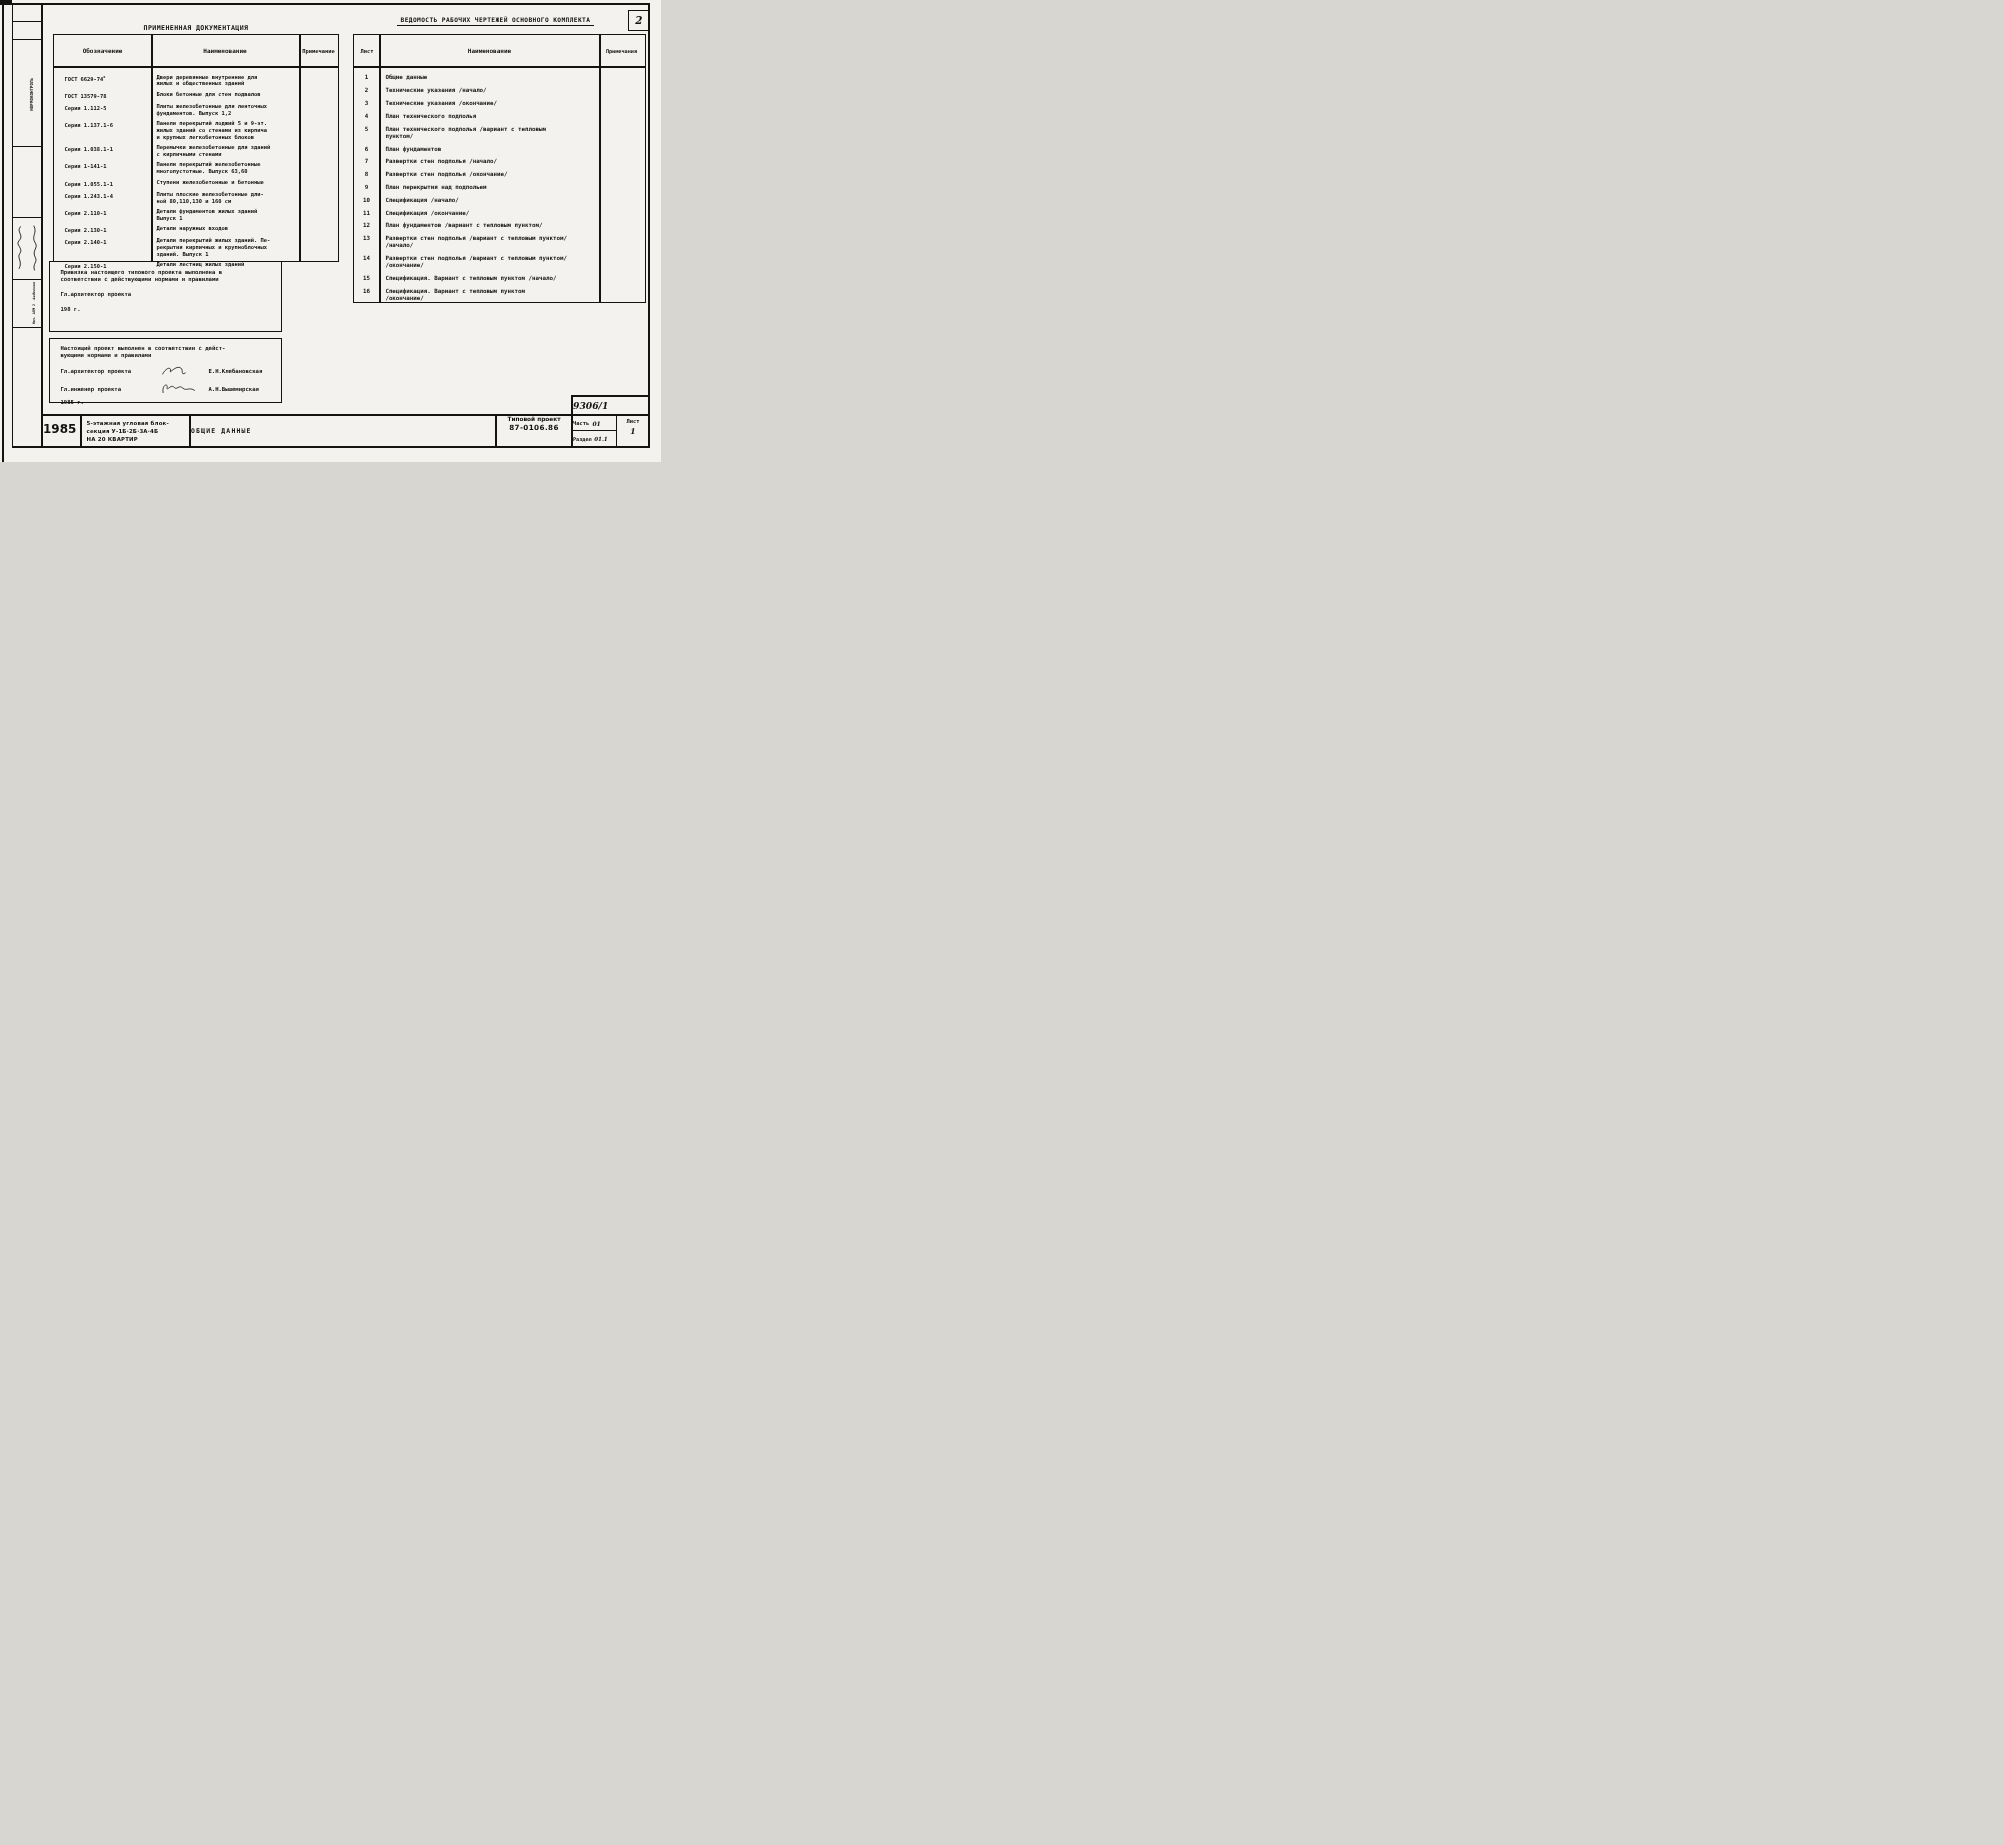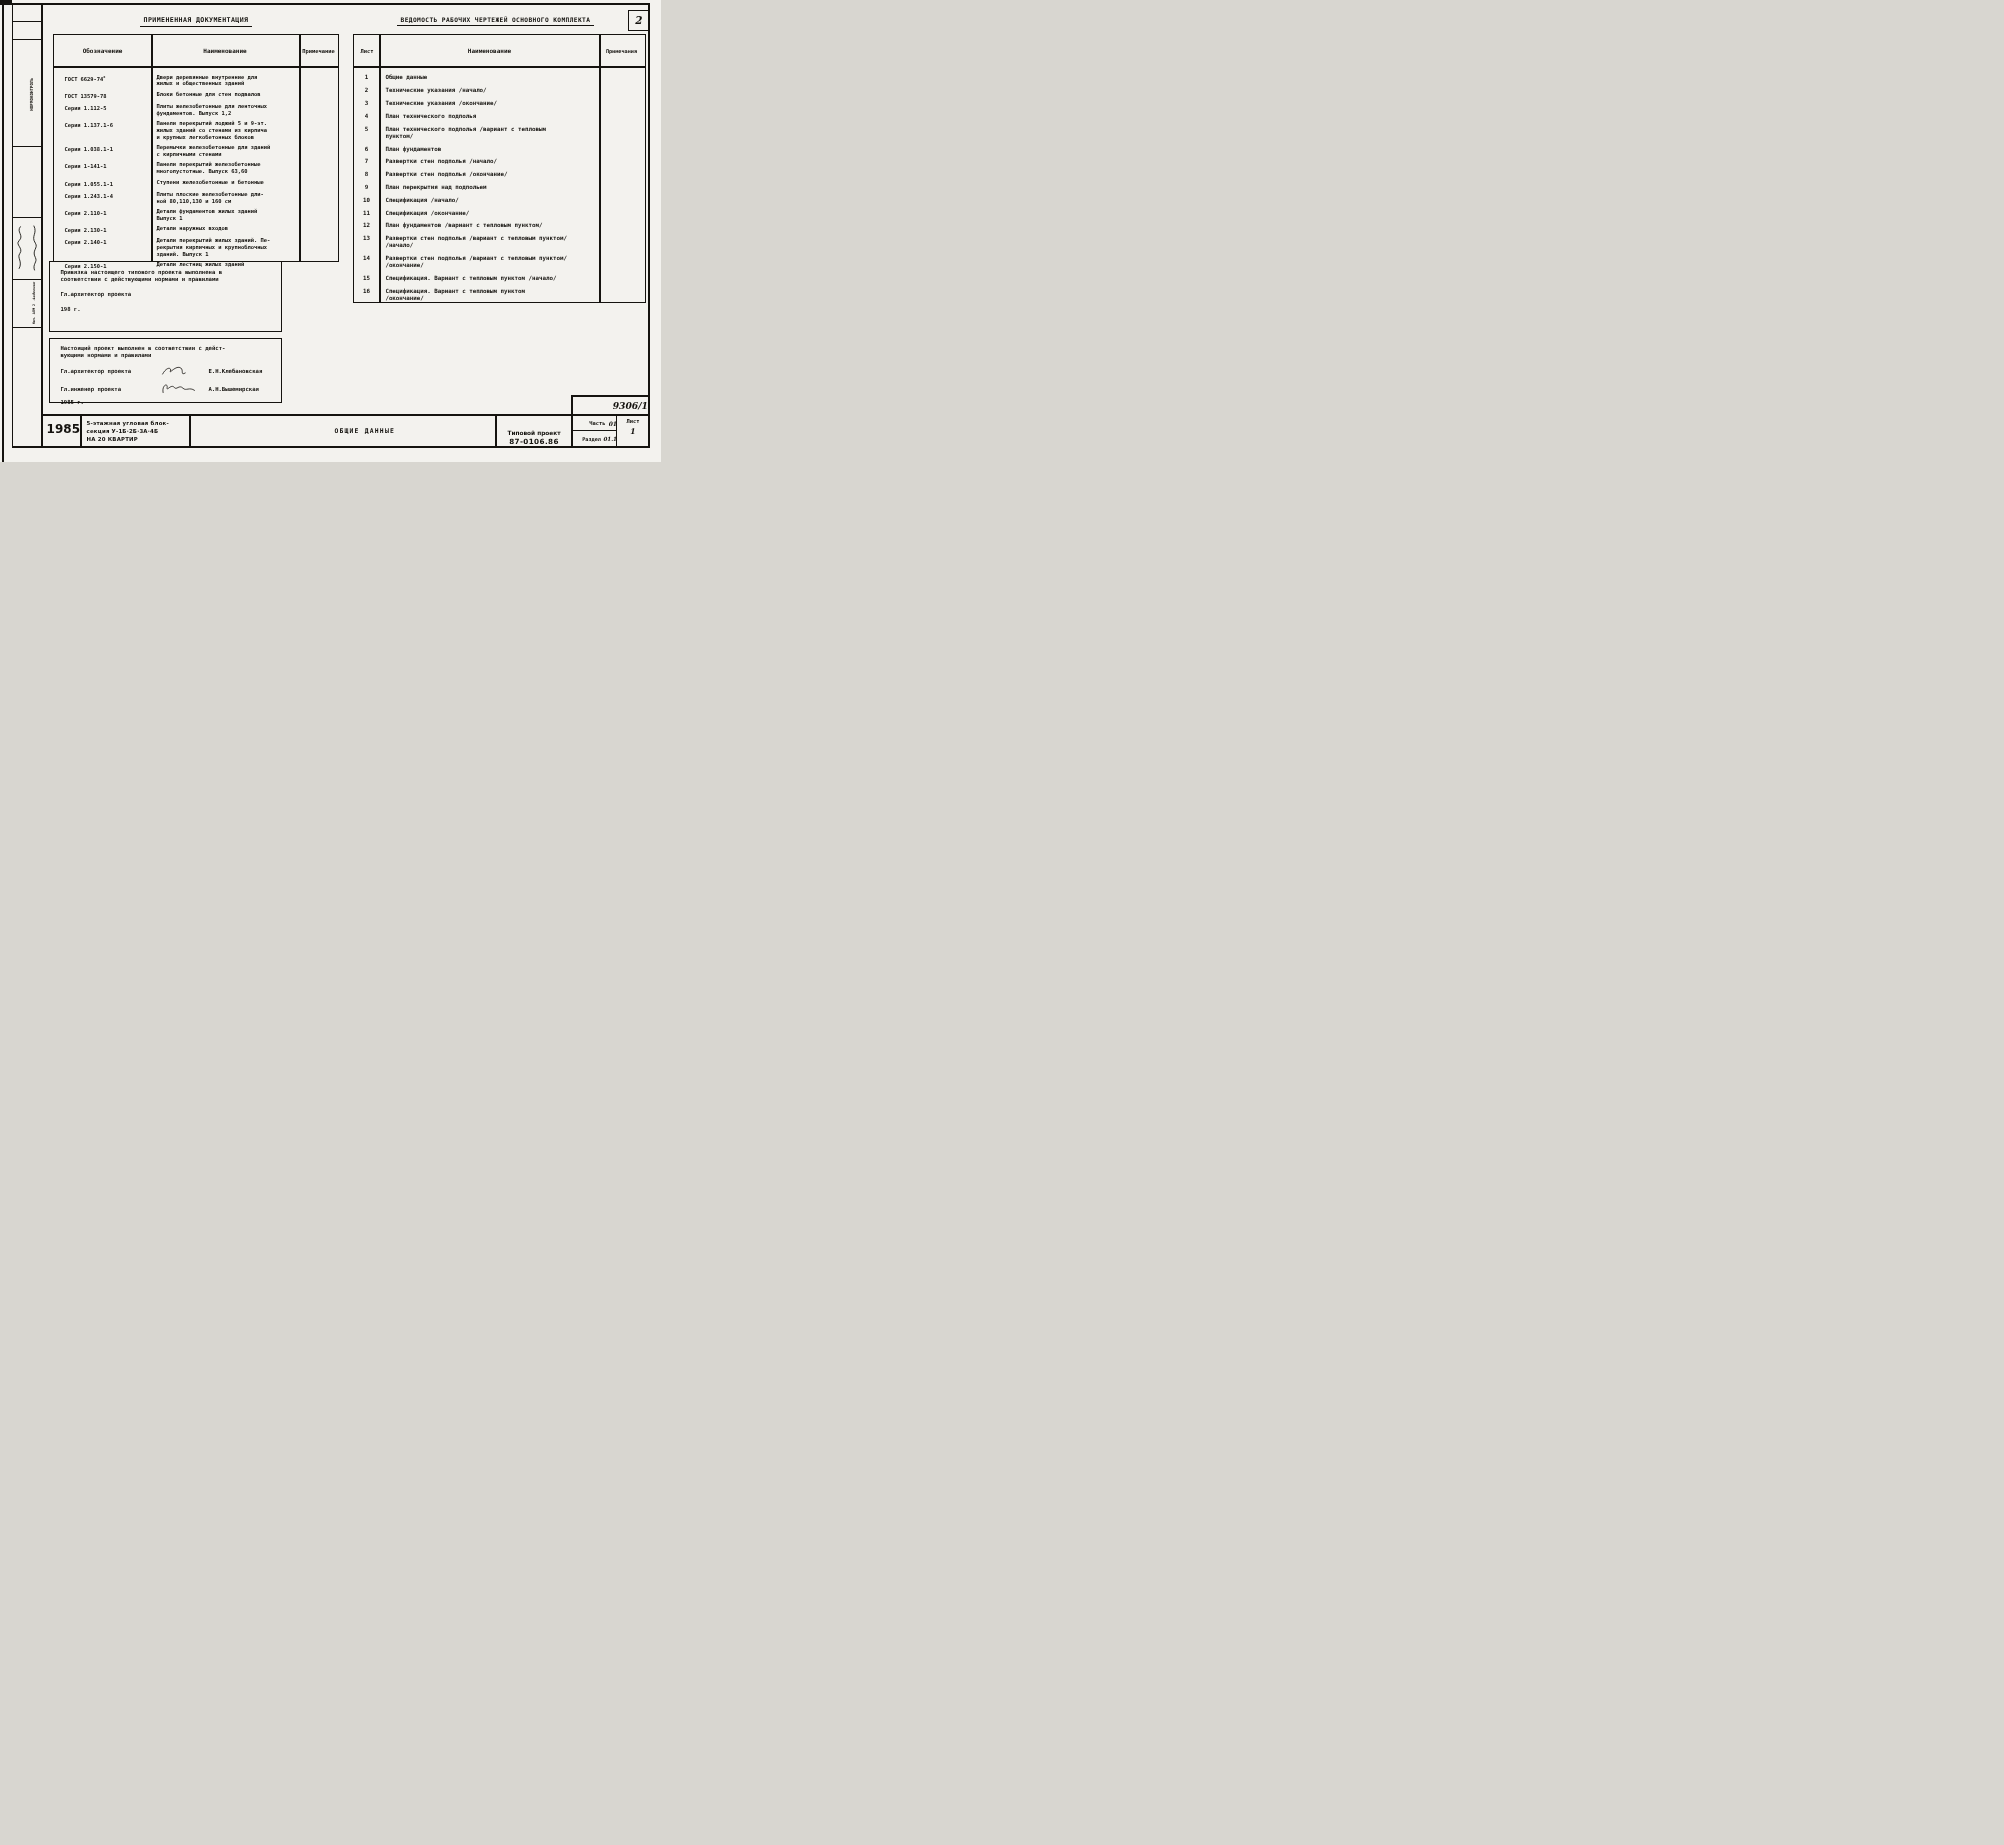--- a/index.html
+++ b/index.html
@@ -49,21 +49,21 @@
 
   
   .s-cell { position:relative; border-bottom:1.2px solid #15130f;
             display:flex; align-items:center; justify-content:space-around; overflow:hidden; }
   .rot-wrap { flex:1; display:flex; align-items:center; justify-content:center; height:100%; }
   .rot { transform:rotate(-90deg); white-space:nowrap; display:block; }
   .s-line { font-size:4.2px; font-weight:bold; }
   .s-name { margin-left:3.6px; font-family:"DejaVu Serif", serif; font-style:italic; }
 
   
-  .tb-cell { position:absolute; display:flex; align-items:center; justify-content:flex-end; }
+  .tb-cell { position:absolute; display:flex; align-items:center; justify-content:flex-start; }
 </style>
 </head>
 <body>
 
 <div class="paper">
 
   <div class="ln" style="left:2.4px; top:0; width:1.6px; height:462px;"></div>
   <div class="ln" style="left:0; top:0; width:12px; height:4.8px;"></div>
   <div class="ln" style="left:11.6px; top:3.2px; width:638px; height:1.6px;"></div>
   <div class="ln" style="left:648px; top:3.2px; width:1.6px; height:444px;"></div>
@@ -114,21 +114,21 @@
           </span>
         </div>
 
       </div>
 
     <div class="s-cell" style="height:116px; border-bottom:none;">
       
     </div>
   </div>
 
-  <div class="sec-title typed" style="left:53px; top:16px; width:286px;">
+  <div class="sec-title typed" style="left:53px; top:24px; width:286px;">
     <span>ПРИМЕНЕННАЯ ДОКУМЕНТАЦИЯ</span>
   </div>
 
   <div class="tbl" style="left:53px; top:34px; width:286px; height:228px;">
     <div class="vdiv" style="left:97px; width:1.6px;"></div>
     <div class="vdiv" style="left:245px; width:1.6px;"></div>
     <div class="hdiv" style="top:31px; height:2px;"></div>
     <div class="tbl-head" style="height:31px;">
       <div class="th" style="width:97px;">Обозначение</div>
       <div class="th" style="width:148px;">Наименование</div>

